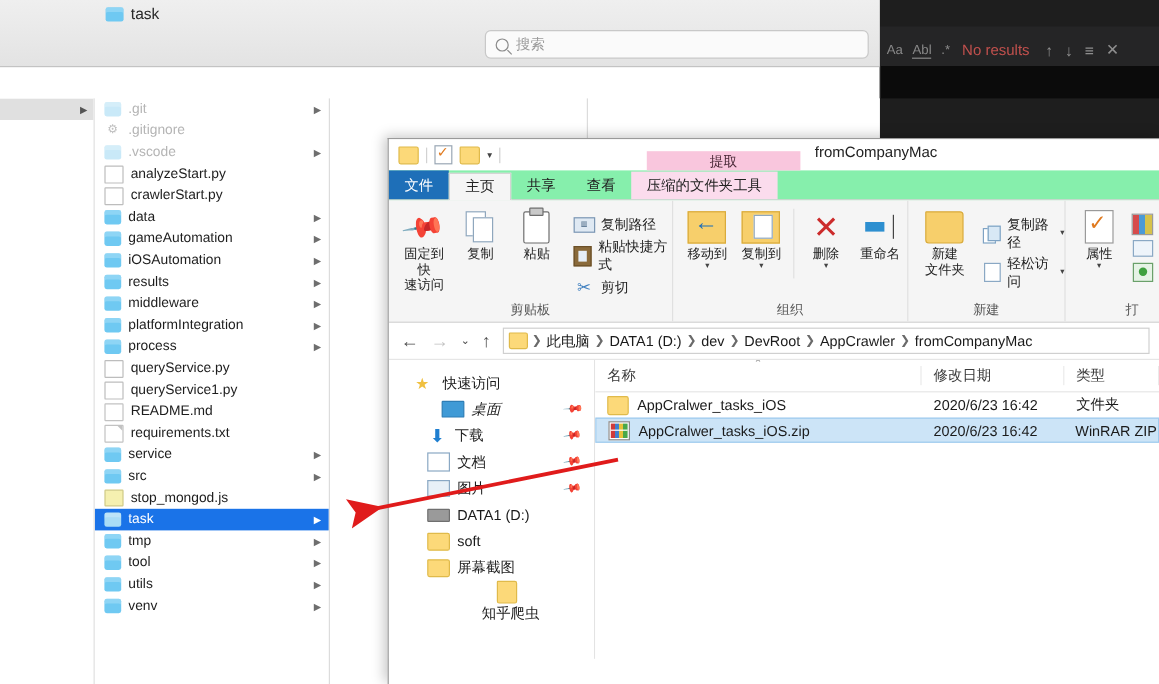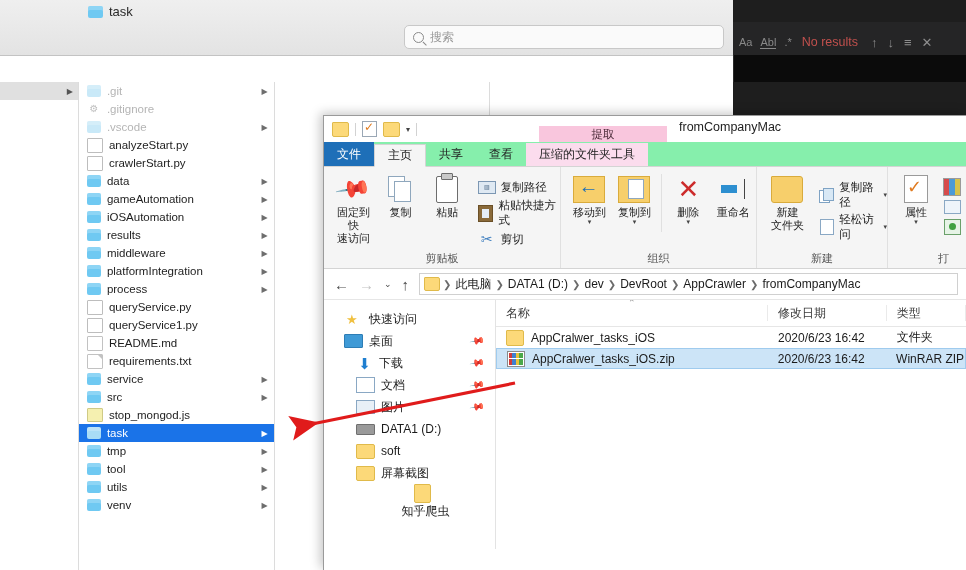--- a/index.html
+++ b/index.html
@@ -591,21 +591,21 @@
         <span class="crumb">fromCompanyMac</span>
       </div>
   </div>
 
   <div id="exp-body">
     <div id="navpane">
         <div class="nvrow" style="padding-left: 22px;">
           <span class="nic star">★</span>
           <span>快速访问</span>
         </div>
-        <div class="nvrow" style="padding-left: 20px;">
+        <div class="nvrow" style="padding-left: 44px; font-style: italic;">
           <span class="nic desk"></span>
           <span>桌面</span>
           <span class="pinr">📌</span>
         </div>
         <div class="nvrow" style="padding-left: 32px;">
           <span class="nic down">⬇</span>
           <span>下载</span>
           <span class="pinr">📌</span>
         </div>
         <div class="nvrow" style="padding-left: 32px;">

